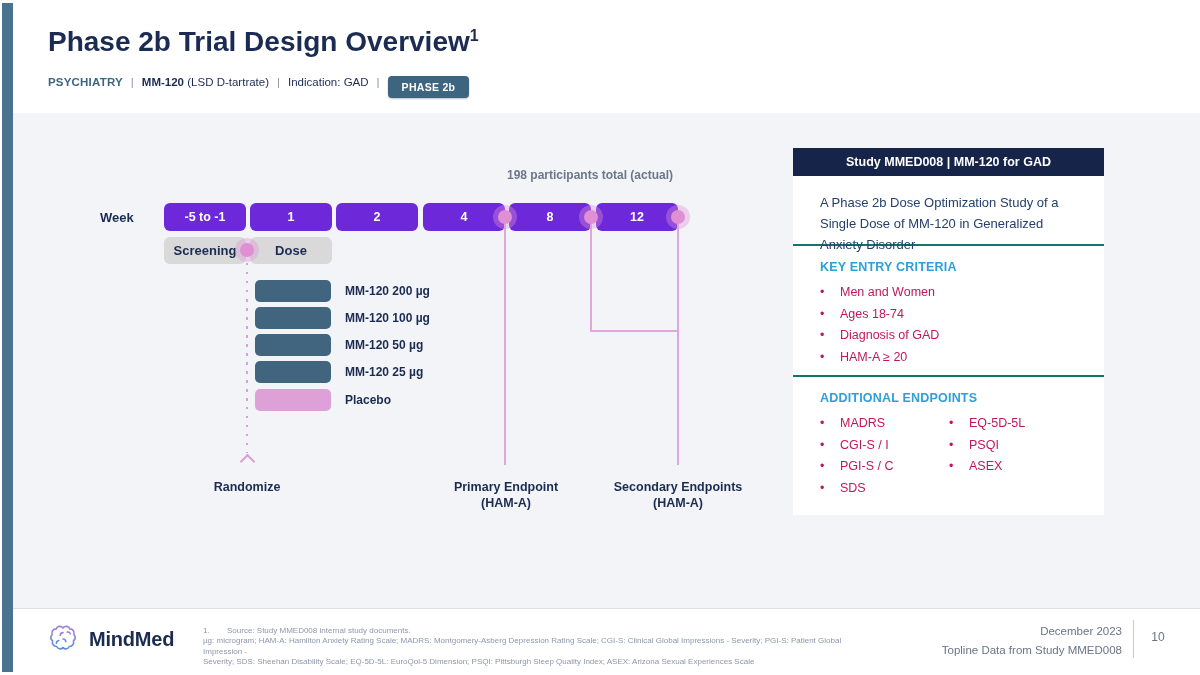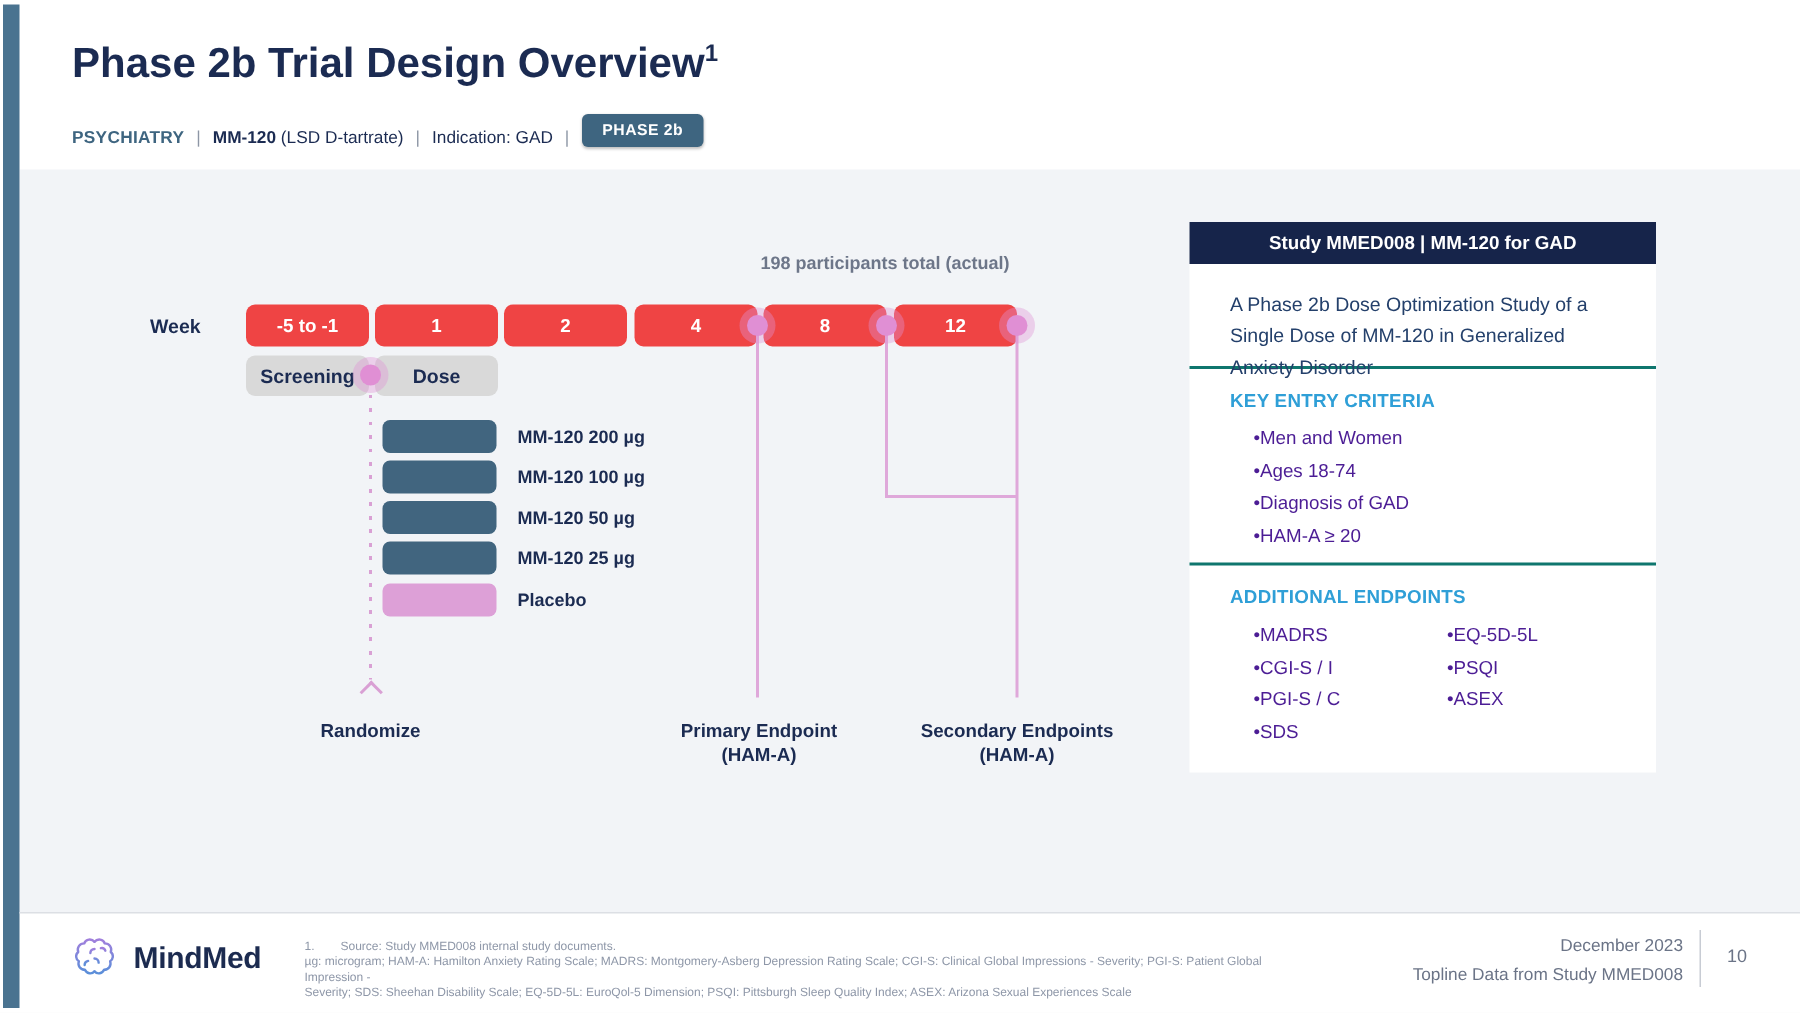--- a/index.html
+++ b/index.html
@@ -4,33 +4,33 @@
 <style>
   html,body{margin:0;padding:0;background:#ffffff;}
   .slide{position:relative;width:1200px;height:675px;background:#ffffff;overflow:hidden;
          font-family:"Liberation Sans",sans-serif;color:#1b2b52;}
   .left-bar{position:absolute;left:2px;top:3px;width:11px;height:669px;background:#4a7390;}
   .content-bg{position:absolute;left:13px;top:113px;width:1187px;height:495px;background:#f2f4f7;}
 
   
   .title{position:absolute;left:48px;top:26px;font-size:28px;font-weight:bold;color:#1b2b52;margin:0;}
   .title sup{font-size:16px;}
-  .subtitle{position:absolute;left:48px;top:76px;height:22px;display:flex;align-items:flex-end;
+  .subtitle{position:absolute;left:48px;top:76px;height:22px;display:flex;align-items:flex-start;
             font-size:11.5px;color:#1b2b52;}
   .subtitle .cat{font-weight:bold;color:#3e6580;letter-spacing:.2px;}
   .subtitle .sep{color:#8d96a5;margin:0 8px;}
   .subtitle b{font-weight:bold;}
   .badge{display:inline-block;background:#3e6580;color:#ffffff;font-weight:bold;font-size:10.5px;
          padding:5px 14px;border-radius:4px;letter-spacing:.3px;box-shadow:0 1px 2px rgba(0,0,0,.25);}
 
   
   .week-label{position:absolute;left:100px;top:210px;font-size:13px;font-weight:bold;}
   .participants{position:absolute;left:480px;top:168px;width:220px;text-align:center;
                 font-size:12px;font-weight:bold;color:#6d7689;}
-  .wbox{position:absolute;top:203px;height:28px;width:82px;background:#ef4444;border-radius:6px;
+  .wbox{position:absolute;top:203px;height:28px;width:82px;background:#6d28d9;border-radius:6px;
         color:#ffffff;font-size:12.5px;font-weight:bold;display:flex;align-items:center;justify-content:center;z-index:2;}
   .pbar{position:absolute;top:237px;height:27px;background:#d9d9d9;border-radius:6px;
         color:#1b2b52;font-size:13px;font-weight:bold;display:flex;align-items:center;justify-content:center;z-index:2;}
   .vline{position:absolute;width:2px;background:#dfa8da;z-index:3;}
   .hline{position:absolute;height:2px;background:#dfa8da;z-index:3;}
   .dotline{position:absolute;left:246px;top:263px;width:2px;height:190px;z-index:3;
            background:repeating-linear-gradient(to bottom,#d9a0d4 0 2.5px,transparent 2.5px 9px);}
   .chevron{position:absolute;left:242px;top:456px;width:9px;height:9px;z-index:3;
            border-left:2px solid #d9a0d4;border-top:2px solid #d9a0d4;transform:rotate(45deg);}
   .tdot{position:absolute;width:24px;height:24px;border-radius:50%;background:rgba(223,147,213,.38);z-index:4;}
@@ -45,21 +45,21 @@
   .panel{position:absolute;left:793px;top:148px;width:311px;height:367px;background:#ffffff;z-index:2;}
   .panel-header{height:28px;line-height:28px;background:#16244a;color:#ffffff;text-align:center;
                 font-size:12.5px;font-weight:bold;}
   .psec{box-sizing:border-box;padding:14px 18px 0 27px;}
   .psec.sep-top{border-top:2px solid #0f766e;}
   .psec.desc{height:68px;padding-top:16px;}
   .psec.desc p{margin:0;font-size:13px;line-height:21px;color:#24406b;}
   .psec.criteria{height:131px;}
   .psec.endpoints{height:132px;}
   .psec-heading{font-size:12.5px;font-weight:bold;color:#2f9fd7;letter-spacing:.2px;margin-bottom:12px;}
-  .bitem{display:flex;font-size:12.5px;color:#4c1d95;margin-bottom:8.5px;line-height:13px;text-align:right;}
+  .bitem{display:flex;font-size:12.5px;color:#be185d;margin-bottom:8.5px;line-height:13px;}
   .bitem .bdot{width:20px;flex:0 0 20px;}
   .bitem .bdot::before{content:"\2022";}
   .cols{display:flex;}
   .col1{width:129px;}
 
   
   .footer-line{position:absolute;left:13px;top:608px;width:1187px;height:1px;background:#dcdfe4;}
   .logo{position:absolute;left:46px;top:622px;display:flex;align-items:center;gap:9px;}
   .logo-text{font-size:20px;font-weight:bold;color:#1c2b50;letter-spacing:-.2px;}
   .footnote{position:absolute;left:203px;top:626px;width:650px;font-size:8px;line-height:10.4px;color:#8e97a8;}

